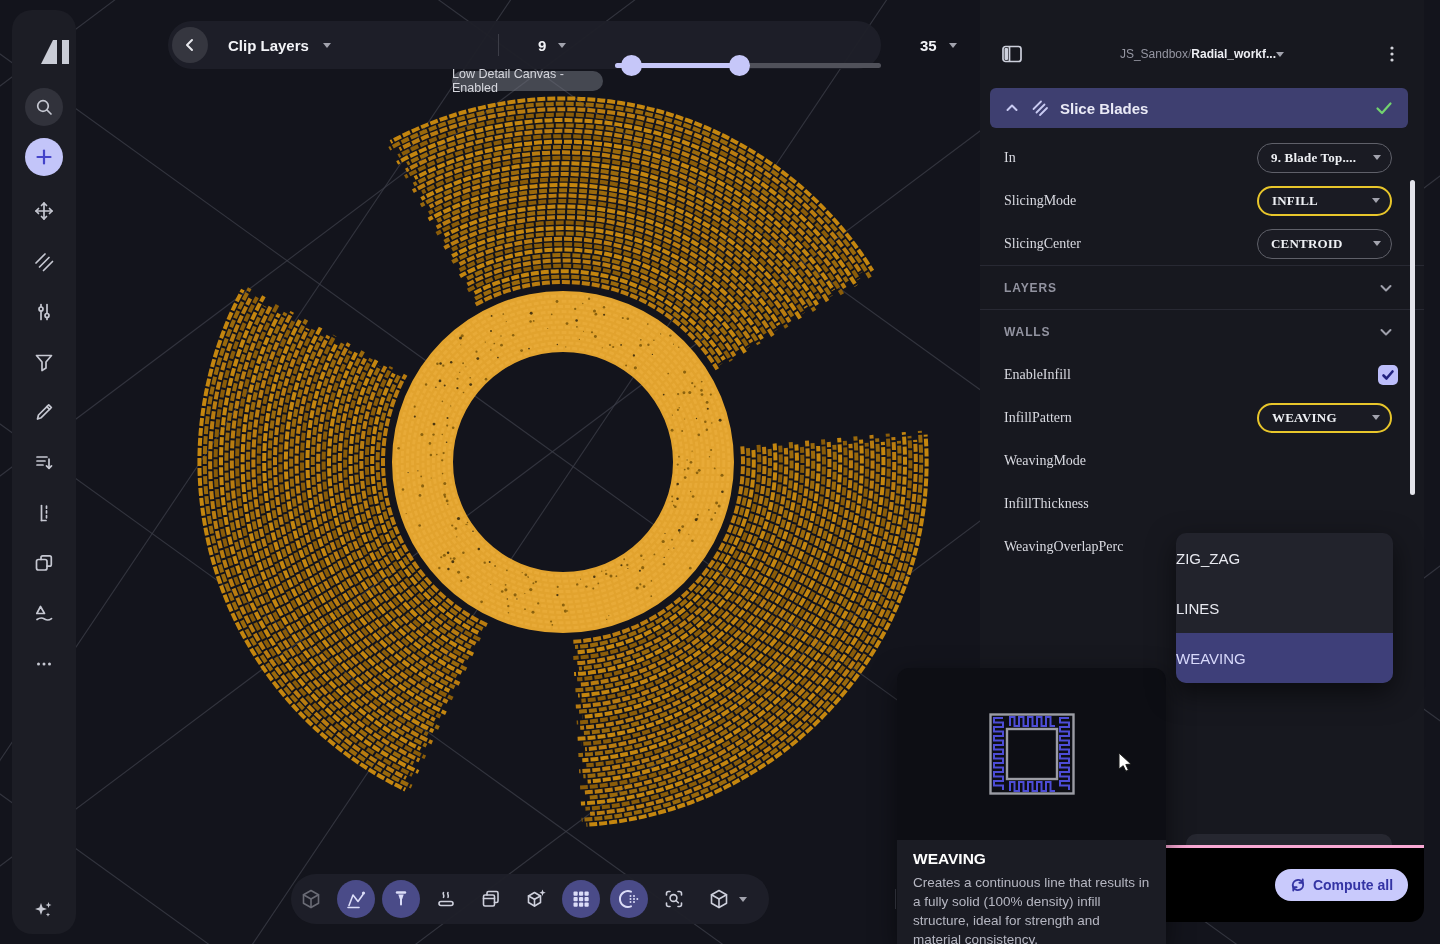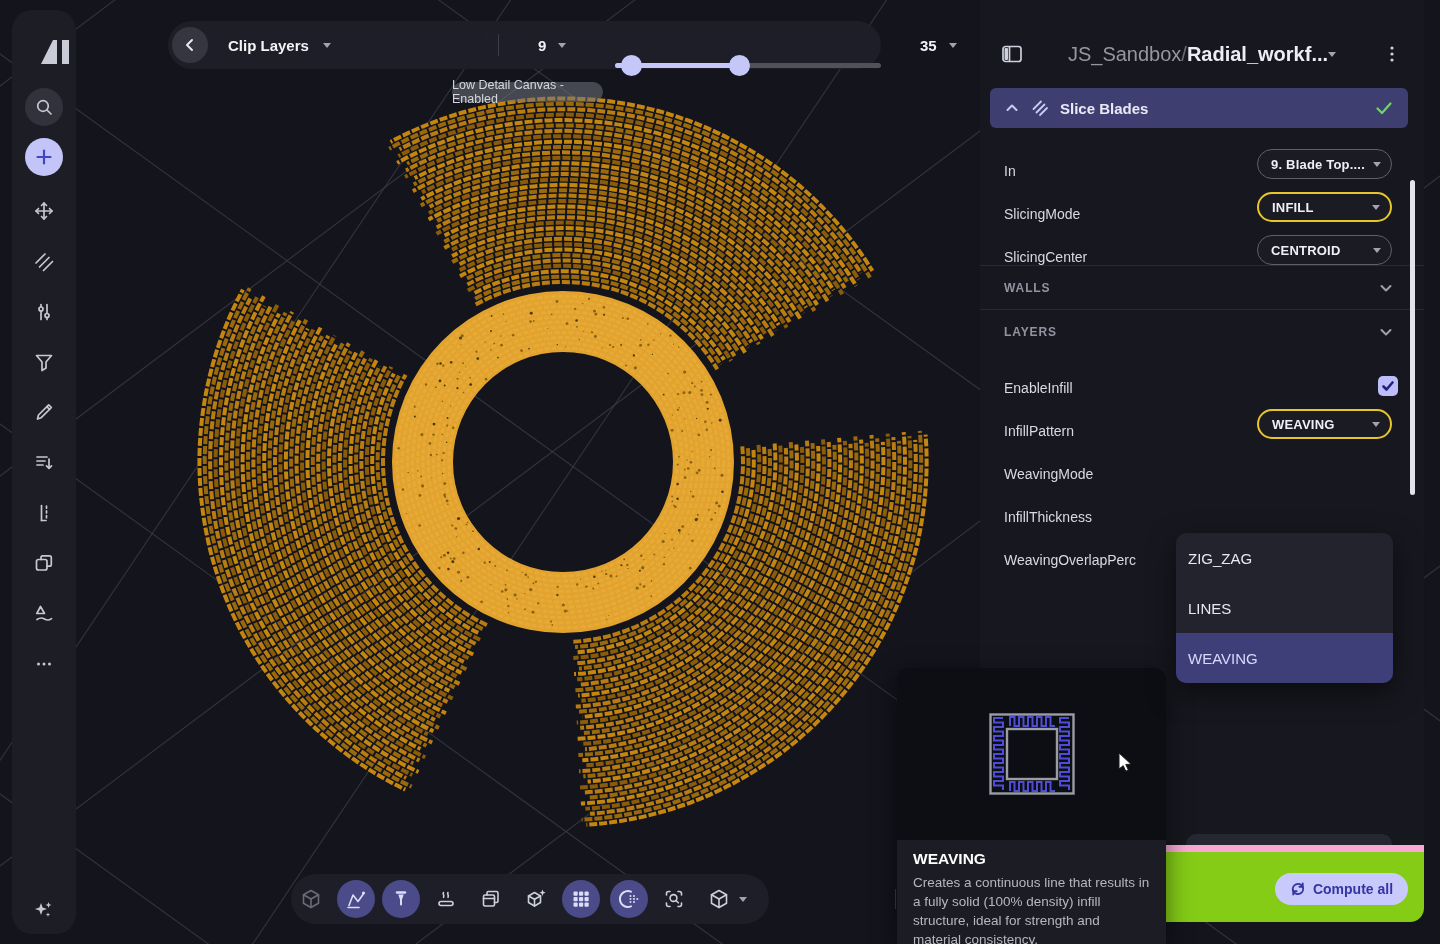--- a/index.html
+++ b/index.html
@@ -25,74 +25,74 @@
   #back-btn { position:absolute; left:4px; top:6px; width:36px; height:36px; border-radius:50%;
     background:#35363f; display:flex; align-items:center; justify-content:center; }
   .tb-text { position:absolute; top:0; height:48px; display:flex; align-items:center;
     color:#f2f3f7; font-size:15px; font-weight:bold; }
   .caret { width:0; height:0; border-left:4.5px solid transparent; border-right:4.5px solid transparent;
     border-top:5px solid #a2a3ad; display:inline-block; }
   .tb-divider { position:absolute; left:330px; top:13px; width:1px; height:22px; background:#3c3d47; }
   #slider-track { position:absolute; left:447px; top:42px; width:266px; height:5px; border-radius:3px; background:#50515a; }
   #slider-fill  { position:absolute; left:0; top:0; height:5px; border-radius:3px; background:#c6c7f9; }
   .slider-handle { position:absolute; top:-8px; width:21px; height:21px; border-radius:50%; background:#c6c7f9; }
-  #canvas-badge { position:absolute; left:452px; top:82px; width:151px; height:20px; z-index:6;
+  #canvas-badge { position:absolute; left:452px; top:71px; width:151px; height:20px; z-index:6;
     background:rgba(112,114,126,.55); border-radius:10px; color:#d6d7de; font-size:12.5px;
     display:flex; align-items:center; justify-content:center; }
 
   
   #bottombar { position:absolute; left:291px; top:874px; width:478px; height:50px;
     background:rgba(30,31,41,.96); border-radius:25px; z-index:6; }
   .bb-item { position:absolute; top:6px; width:38px; height:38px; border-radius:50%;
     display:flex; align-items:center; justify-content:center; }
   .bb-item svg { stroke:#ced0dc; fill:none; stroke-width:1.6; stroke-linecap:round; stroke-linejoin:round; }
   .bb-active { background:#4a4b88; }
   .bb-active svg { stroke:#dcddf8; }
   .bb-disabled svg { stroke:#6a6b75; }
   .bb-divider { position:absolute; left:604px; top:15px; width:1px; height:20px; background:#3a3b45; }
 
   
   #panel { position:absolute; left:980px; top:0; width:444px; height:922px;
     background:#17181f; border-radius:0 0 14px 14px; z-index:10; }
   #panel-header { position:absolute; left:0; top:34px; width:100%; height:40px; }
   #breadcrumb { position:absolute; left:0; right:0; top:0; height:40px; display:flex;
-    align-items:center; justify-content:center; gap:0; font-size:20px; }
+    align-items:center; justify-content:center; gap:0; font-size:12px; }
   .bc-root { color:#9596a2; } .bc-sep { color:#6a6b76; }
   .bc-current { color:#edeef3; font-weight:bold; }
   #node-bar { position:absolute; left:10px; top:88px; width:418px; height:40px; background:#3e3f70;
     border-radius:6px; display:flex; align-items:center; padding:0 14px; gap:11px; }
   #node-bar .title { color:#eaeaf6; font-size:15px; font-weight:bold; flex:1; }
   #param-rows { position:absolute; left:0; top:136px; width:100%; }
-  .prow { height:43px; display:flex; align-items:flex-end; justify-content:space-between;
-    padding:0 32px 0 24px; }
+  .prow { height:43px; display:flex; align-items:center; justify-content:space-between;
+    padding:0 32px 0 24px;font-family:Liberation Serif, serif; }
   .prow .plabel { color:#d9dae1; font-size:14px; }
   .pill { width:135px; height:30px; border:1.4px solid #5f6069; border-radius:15px;
     display:flex; align-items:center; padding:0 10px 0 13px; background:#1a1b23; }
   .pill .pval { flex:1; color:#eef0f4; font-size:13px; font-weight:bold; letter-spacing:.2px;
     white-space:nowrap; overflow:hidden; }
   .pill-hl { border:2.4px solid #e8c62b; }
   .srow { height:44px; border-top:1px solid #282933; display:flex; align-items:center;
     justify-content:space-between; padding:0 30px 0 24px; }
   .srow .slabel { color:#9293a0; font-size:12px; font-weight:bold; letter-spacing:.9px; }
   #checkbox { width:20px; height:20px; border-radius:5px; background:#bcbdfa;
     display:flex; align-items:center; justify-content:center; margin-right:-6px; }
   .num-input { position:absolute; left:206px; width:206px; height:33px; background:#262730;
     border-radius:10px; color:#e9eaf2; font-size:14px; display:flex; align-items:center; padding-left:14px; }
   #panel-footer { position:absolute; left:0; top:845px; width:100%; height:77px;
-    background:#84cc16; border-top:7px solid #f9a8d4; border-radius:0 0 14px 14px; }
+    background:#000000; border-top:3px solid #f9a8d4; border-radius:0 0 14px 14px; }
   #compute-btn { position:absolute; right:16px; top:21px; width:133px; height:32px; background:#c9cafc;
     border-radius:16px; border:none; display:flex; align-items:center; justify-content:center; gap:7px;
     color:#3434a4; font-size:14px; font-weight:bold; font-family:"Liberation Sans",sans-serif; }
   #panel-scrollbar { position:absolute; left:430px; top:180px; width:5px; height:315px;
     background:#e3e3ea; border-radius:3px; }
 
   
   #dropdown-menu { position:absolute; left:1176px; top:533px; width:217px; z-index:30;
     background:#22232c; border-radius:10px; overflow:hidden; box-shadow:0 10px 28px rgba(0,0,0,.55); }
-  .dd-item { height:50px; display:flex; align-items:center; padding-left:12px;
+  .dd-item { height:50px; display:flex; align-items:center; padding-left:0;
     color:#e8e9f0; font-size:15px; font-weight:500; }
   .dd-selected { background:#3e3f79; color:#d8d9fb; }
 
   
   #tooltip-card { position:absolute; left:897px; top:668px; width:269px; height:276px; z-index:20;
     border-radius:12px 12px 0 0; overflow:hidden; box-shadow:0 8px 26px rgba(0,0,0,.5); }
   #tooltip-illustration { width:100%; height:172px; background:#0d0e14;
     display:flex; align-items:center; justify-content:center; }
   #tooltip-body { width:100%; height:104px; background:#1b1c24; padding:10px 16px 0 16px; }
   #tooltip-title { color:#ffffff; font-size:15.5px; font-weight:bold; margin-bottom:5px; }
@@ -774,27 +774,27 @@
     </div>
     <div class="prow">
       <span class="plabel">SlicingCenter</span>
       <div class="pill">
         <span class="pval">CENTROID</span>
         <span class="caret"></span>
       </div>
     </div>
 
     <div class="srow">
-      <span class="slabel">WALLS</span>
+      <span class="slabel">LAYERS</span>
       <svg width="16" height="16" style="stroke:#9fa0ab;fill:none;stroke-width:2;stroke-linecap:round;stroke-linejoin:round">
           <polyline points="3.5,6 8,10.5 12.5,6"></polyline>
         </svg>
     </div>
     <div class="srow">
-      <span class="slabel">LAYERS</span>
+      <span class="slabel">WALLS</span>
       <svg width="16" height="16" style="stroke:#9fa0ab;fill:none;stroke-width:2;stroke-linecap:round;stroke-linejoin:round">
           <polyline points="3.5,6 8,10.5 12.5,6"></polyline>
         </svg>
     </div>
 
     <div class="prow">
       <span class="plabel">EnableInfill</span>
       <div id="checkbox">
         <svg width="14" height="14" style="stroke:#21217e;fill:none;stroke-width:2.6;stroke-linecap:round;stroke-linejoin:round">
             <polyline points="2.5,7.5 5.5,10.5 11.5,3.5"></polyline>

